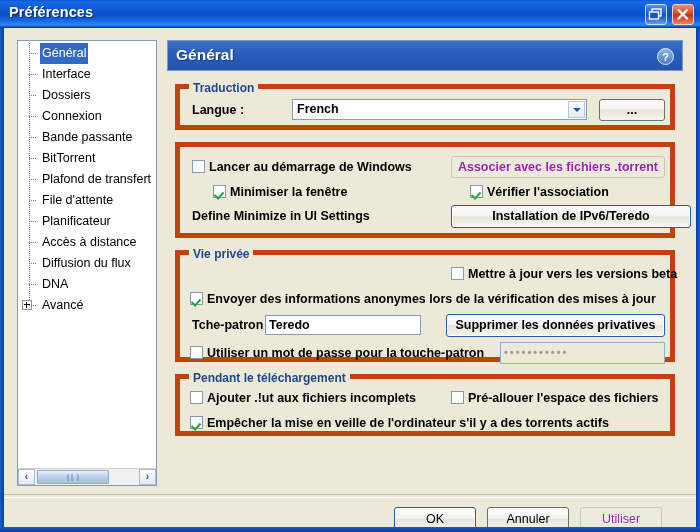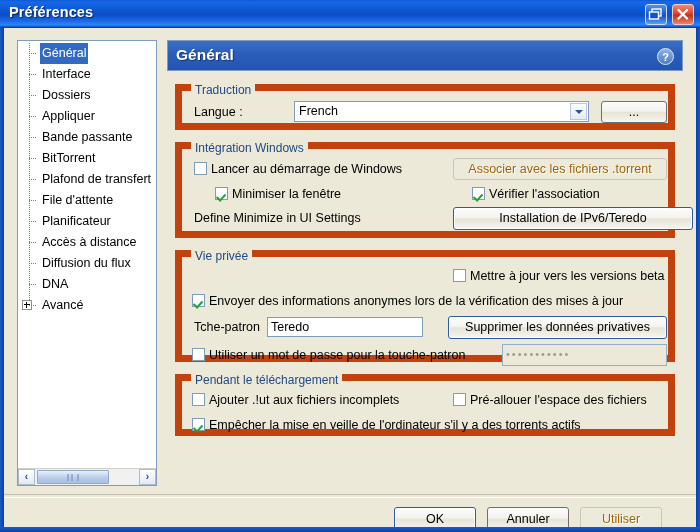--- a/index.html
+++ b/index.html
@@ -236,22 +236,23 @@
     font-weight: bold;
     text-align: center;
     line-height: 16px;
     box-sizing: border-box;
     cursor: default;
   }
 
   
   .group {
     position: absolute;
-    border: 7px solid #c2410c;
-    box-sizing: border-box;
+    border: 5px solid #c2410c;
+    box-sizing: border-box;
+    font-weight: bold;
   }
   .group > .g-title {
     position: absolute;
     left: 9px; top: -8px;
     padding: 0 4px;
     background: #ece9d8;
     color: #204a87;
     font-size: 12px;
     white-space: nowrap;
   }
@@ -340,21 +341,21 @@
     line-height: 20px;
     color: #000;
     cursor: default;
     white-space: nowrap;
   }
   .btn.default {
     border: 1px solid #2c5ca5;
     box-shadow: inset 0 0 0 1px #ffffff;
   }
   .btn.disabled {
-    color: #a16207;
+    color: #a21caf;
     border: 1px solid #c9c6b6;
     background: #eceadb;
     text-shadow: 1px 1px 0 #ffffff;
   }
 
   
   .chk {
     position: absolute;
     font-size: 12.5px;
     white-space: nowrap;
@@ -423,21 +424,21 @@
   </div>
 
   <div id="client">
 
     <div id="tree-panel">
       <div class="tree-vline" id="tree-vline" style="height: 263px; top: 2px;"></div>
       <div id="tree-list">
           <div class="tree-row selected"><span class="dash"></span><span class="lbl">Général</span></div>
           <div class="tree-row"><span class="dash"></span><span class="lbl">Interface</span></div>
           <div class="tree-row"><span class="dash"></span><span class="lbl">Dossiers</span></div>
-          <div class="tree-row"><span class="dash"></span><span class="lbl">Appliquer</span></div>
+          <div class="tree-row"><span class="dash"></span><span class="lbl">Connexion</span></div>
           <div class="tree-row"><span class="dash"></span><span class="lbl">Bande passante</span></div>
           <div class="tree-row"><span class="dash"></span><span class="lbl">BitTorrent</span></div>
           <div class="tree-row"><span class="dash"></span><span class="lbl">Plafond de transfert</span></div>
           <div class="tree-row"><span class="dash"></span><span class="lbl">File d'attente</span></div>
           <div class="tree-row"><span class="dash"></span><span class="lbl">Planificateur</span></div>
           <div class="tree-row"><span class="dash"></span><span class="lbl">Accès à distance</span></div>
           <div class="tree-row"><span class="dash"></span><span class="lbl">Diffusion du flux</span></div>
           <div class="tree-row"><span class="dash"></span><span class="lbl">DNA</span></div>
           <div class="tree-row"><span class="expander"></span><span class="dash"></span><span class="lbl">Avancé</span></div>
         </div>
@@ -465,21 +466,20 @@
 
         <div class="combo" style="left:112px; top:10px; width:295px;">
           <div class="val">French</div>
           <div class="arrow"></div>
         </div>
 
         <div class="btn" style="left:419px; top:10px; width:66px;">...</div>
       </div>
 
       <div class="group" id="grp-integration">
-        <div class="g-title">Intégration Windows</div>
 
         <div class="chk" style="left:12px; top:13px;">
           <span class="box"></span>
           <span class="ctext">Lancer au démarrage de Windows</span>
         </div>
 
         <div class="chk" style="left:33px; top:38px;">
           <span class="box checked"></span>
           <span class="ctext">Minimiser la fenêtre</span>
         </div>

